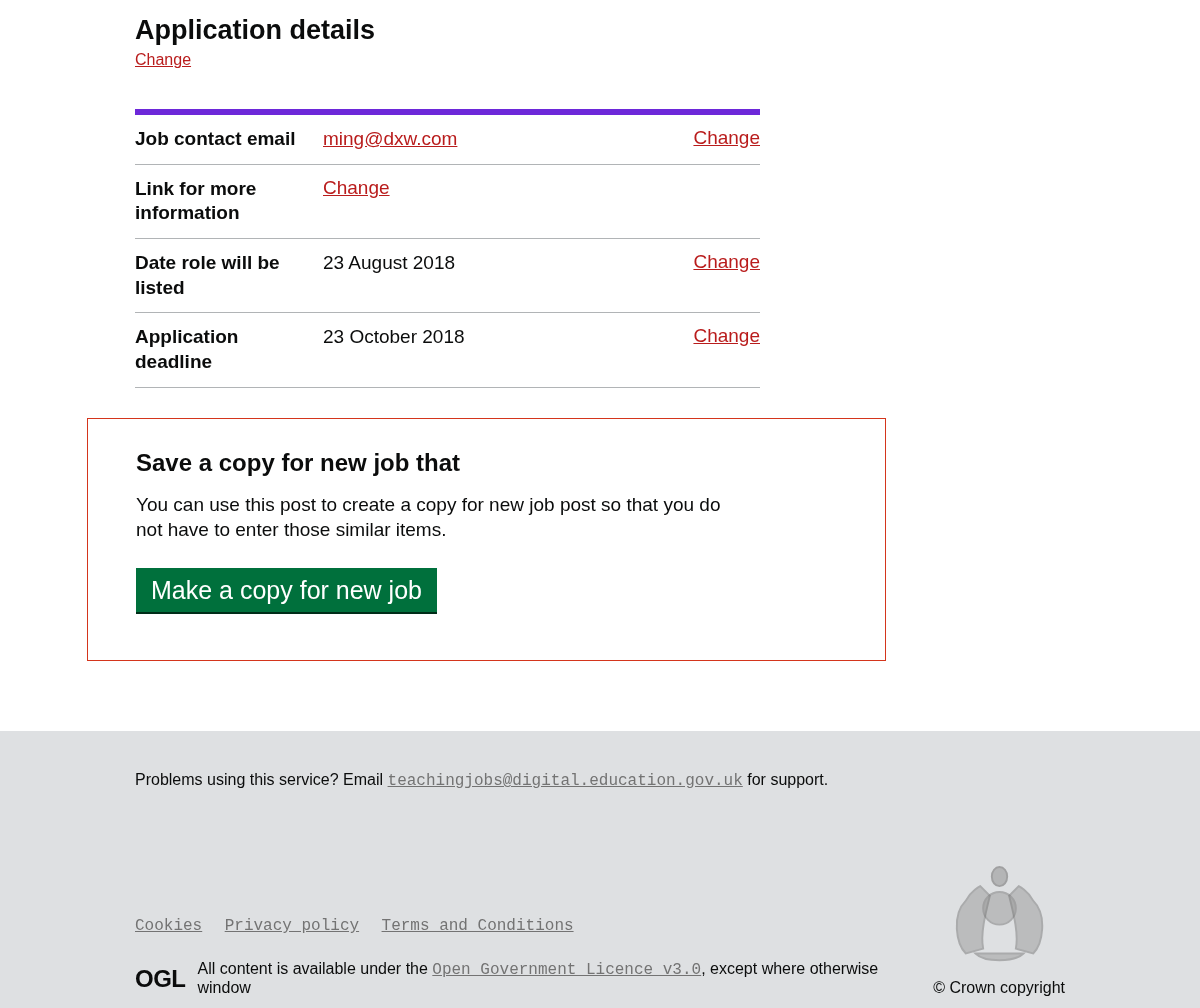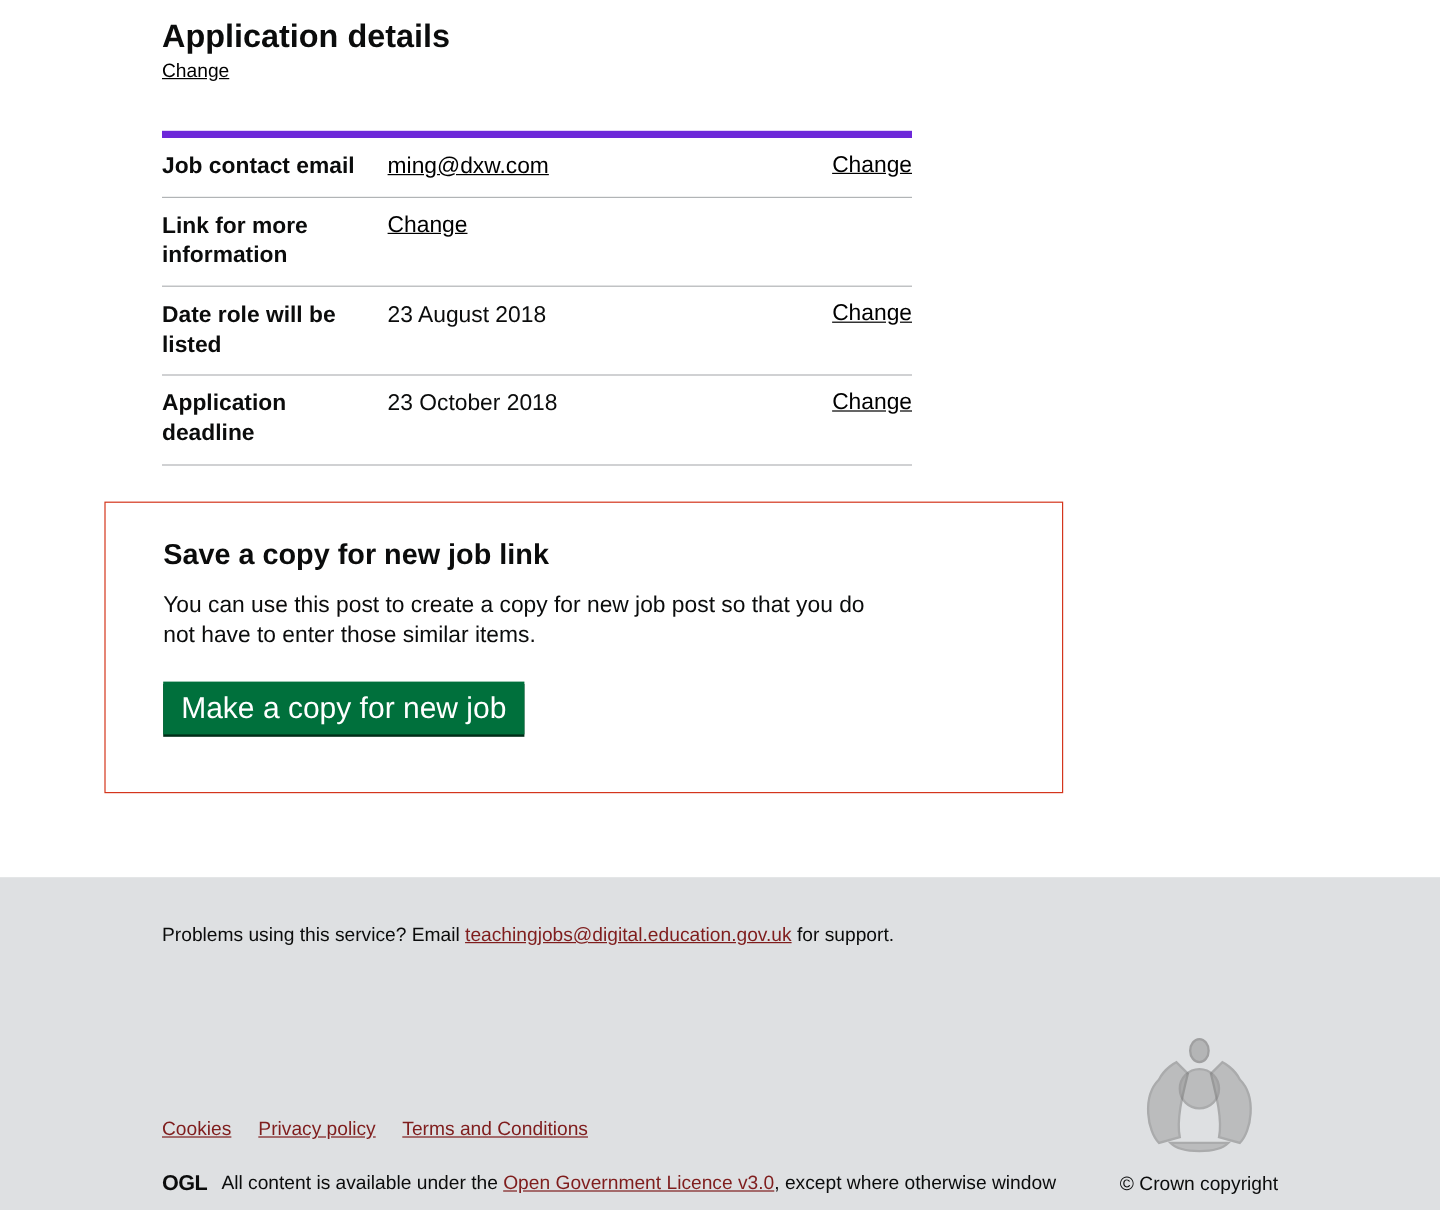--- a/index.html
+++ b/index.html
@@ -14,29 +14,30 @@
     max-width: 960px;
     margin: 0 auto;
     padding: 0 15px;
   }
   .section-heading {
     font-size: 27px;
     font-weight: 700;
     margin: 15px 0 5px 0;
   }
   .link {
-    color: #000000;
+    color: #b91c1c;
     text-decoration: underline;
     cursor: pointer;
     text-align: center;
   }
   .link-dark {
-    color: #7f1d1d;
+    color: #737373;
     text-decoration: underline;
     cursor: pointer;
+    font-family: Liberation Mono, monospace;
   }
   .change-top {
     font-size: 16px;
     margin-bottom: 40px;
     display: inline-block;
   }
   .summary-list {
     width: 625px;
   }
   .summary-row {
@@ -124,21 +125,21 @@
   }
   .footer-links a {
     margin-right: 18px;
   }
   .ogl-row {
     display: flex;
     align-items: center;
   }
   .ogl-label {
     font-weight: 900;
-    font-size: 18px;
+    font-size: 24px;
     margin-right: 12px;
     letter-spacing: -0.5px;
   }
   .coat-arms {
     width: 125px;
     height: 110px;
     color: #777;
   }
   .copyright {
     text-align: right;
@@ -176,21 +177,21 @@
     </div>
 
     <div class="summary-row">
       <div class="summary-key">Application deadline</div>
       <div class="summary-value">23 October 2018</div>
       <div class="summary-action"><a class="link">Change</a></div>
     </div>
   </div>
 
   <div class="copy-box">
-    <h3 class="copy-heading">Save a copy for new job link</h3>
+    <h3 class="copy-heading">Save a copy for new job that</h3>
     <p class="copy-text">You can use this post to create a copy for new job post so that you do not have to enter those similar items.</p>
     <button class="button">Make a copy for new job</button>
   </div>
 </div>
 
 <footer class="footer">
   <div class="footer-inner">
     <div class="footer-support">
       <span>Problems using this service? Email </span><a class="link-dark">teachingjobs@digital.education.gov.uk</a><span> for support.</span>
     </div>

